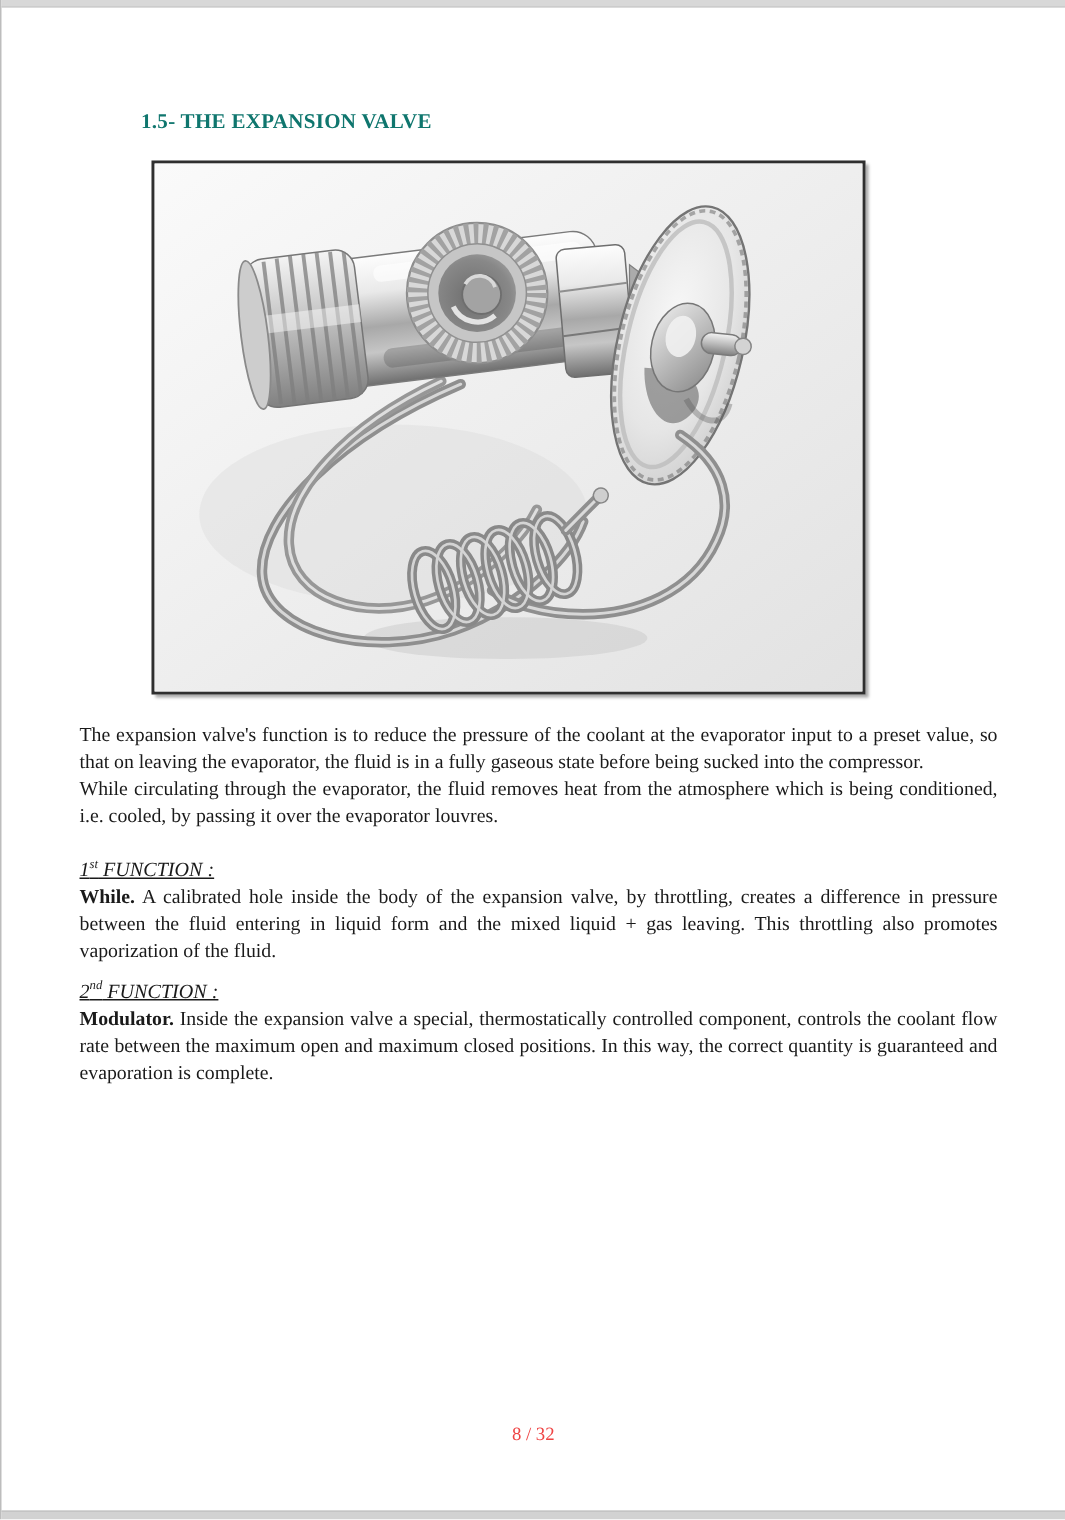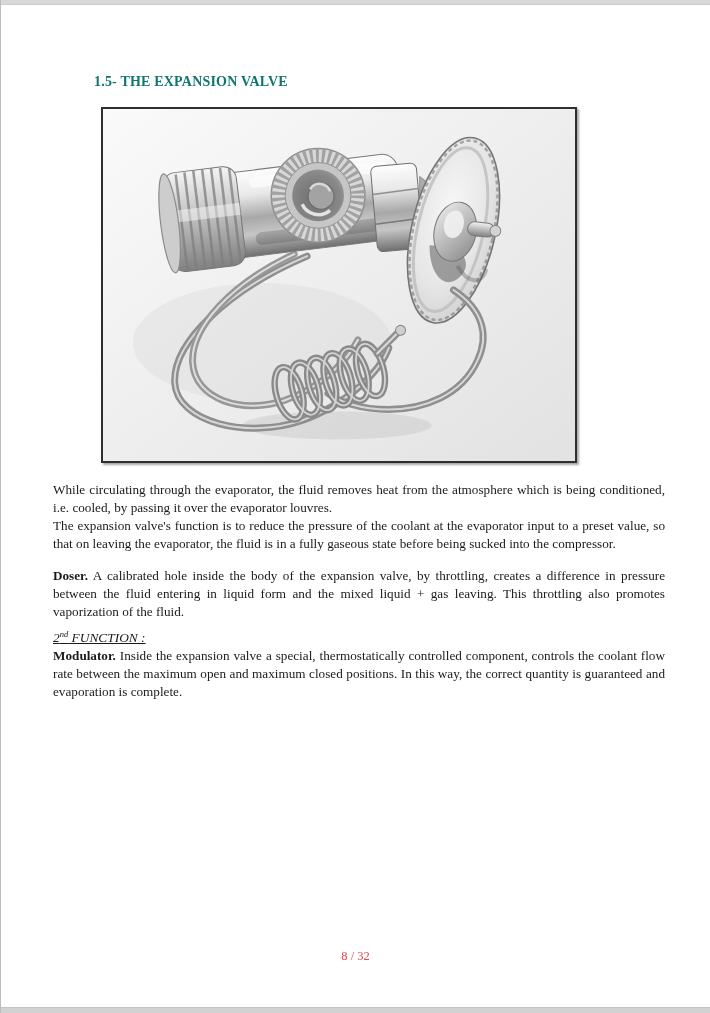--- a/index.html
+++ b/index.html
@@ -187,30 +187,35 @@
         <line x1="281" y1="258" x2="306" y2="244" stroke="#8f8f8f" stroke-width="7" stroke-linecap="round"></line>
         <line x1="281" y1="258" x2="306" y2="244" stroke="#dadada" stroke-width="2" stroke-linecap="round"></line>
         <circle cx="310" cy="242" r="5" fill="#cfcfcf" stroke="#868686" stroke-width="1"></circle>
       </g>
     </svg>
   </figure>
 
   <section class="bodytext">
 
     <div class="pblock1">
+      <div class="jtext">The expansion valve's function is to reduce the pressure of the coolant at the evaporator input to a preset value, so that on leaving the evaporator, the fluid is in a fully gaseous state before being sucked into the compressor.</div>
       <div class="jtext">While circulating through the evaporator, the fluid removes heat from the atmosphere which is being conditioned, i.e. cooled, by passing it over the evaporator louvres.</div>
-      <div class="jtext">The expansion valve's function is to reduce the pressure of the coolant at the evaporator input to a preset value, so that on leaving the evaporator, the fluid is in a fully gaseous state before being sucked into the compressor.</div>
     </div>
 
     <div class="pblock2">
     </div>
 
     <div class="func-block1">
+      <div class="func-title">
+        <span class="u">
+          <span>1</span><sup>st</sup><span> FUNCTION :</span>
+        </span>
+      </div>
       <div class="jtext">
-        <span class="lead">Doser.</span><span> A calibrated hole inside the body of the expansion valve, by throttling, creates a difference in pressure between the fluid entering in liquid form and the mixed liquid + gas leaving. This throttling also promotes vaporization of the fluid.</span>
+        <span class="lead">While.</span><span> A calibrated hole inside the body of the expansion valve, by throttling, creates a difference in pressure between the fluid entering in liquid form and the mixed liquid + gas leaving. This throttling also promotes vaporization of the fluid.</span>
       </div>
     </div>
 
     <div class="func-block2">
       <div class="func-title">
         <span class="u">
           <span>2</span><sup>nd</sup><span> FUNCTION :</span>
         </span>
       </div>
       <div class="jtext">

